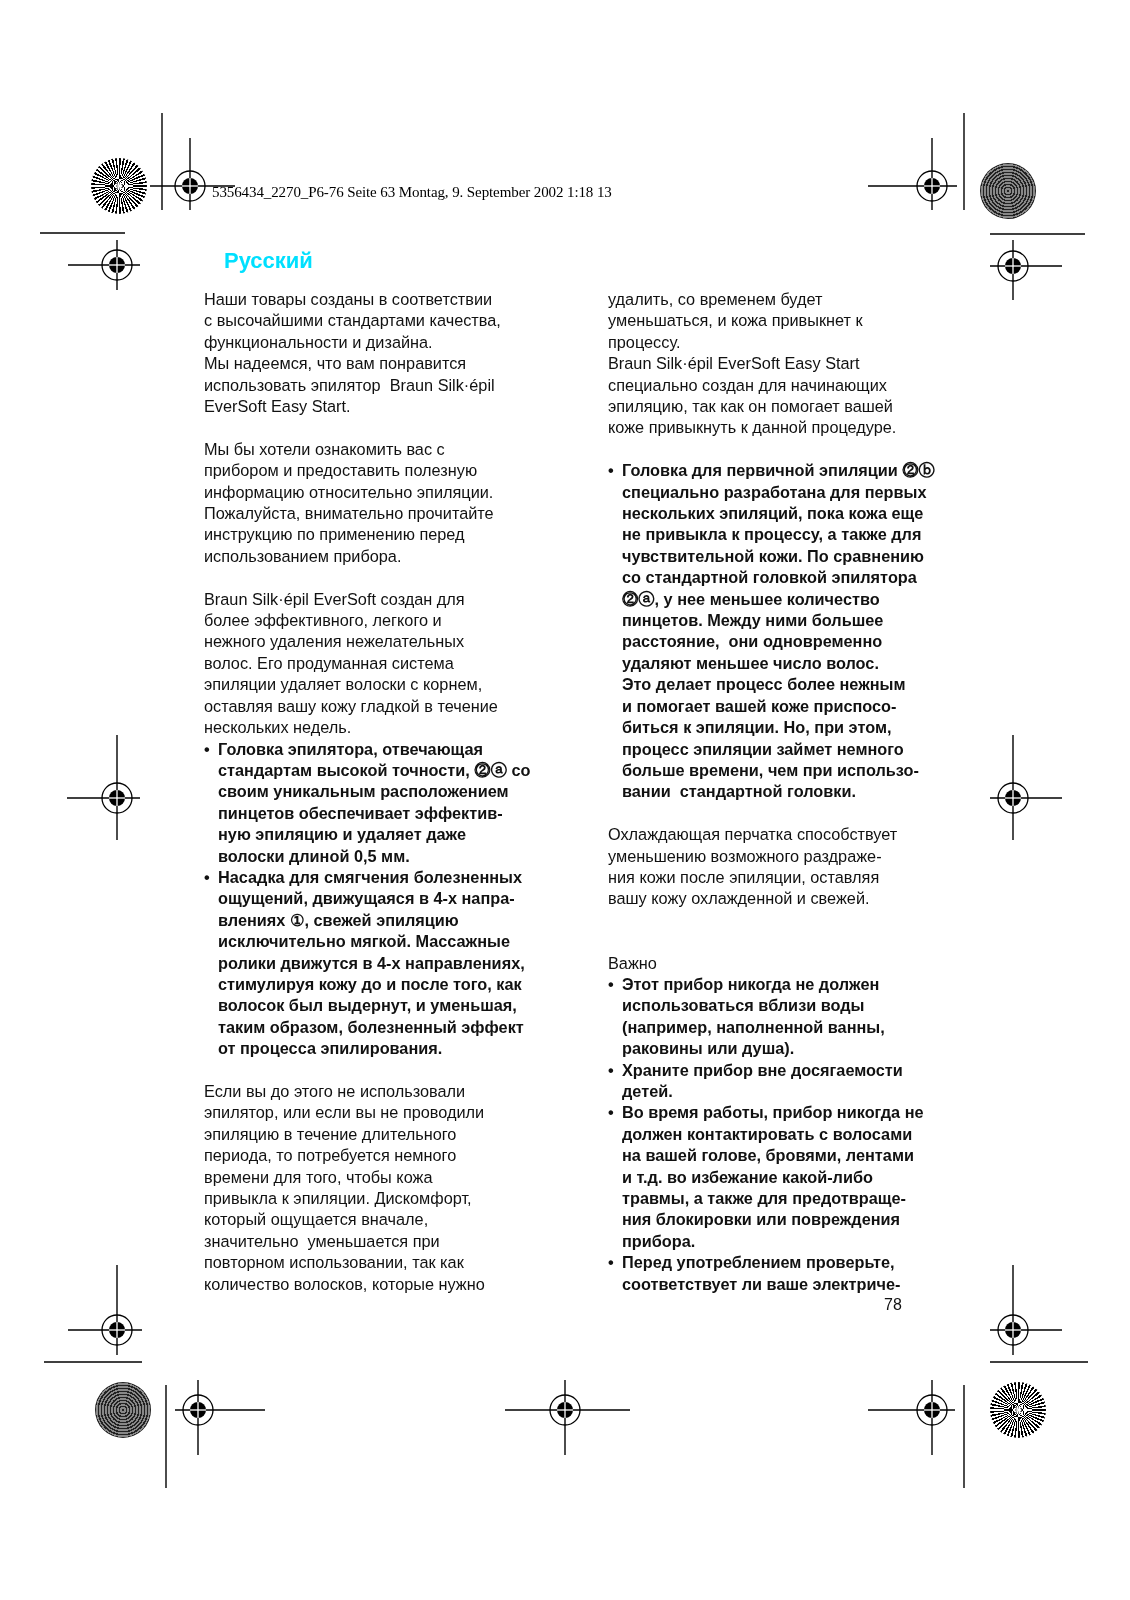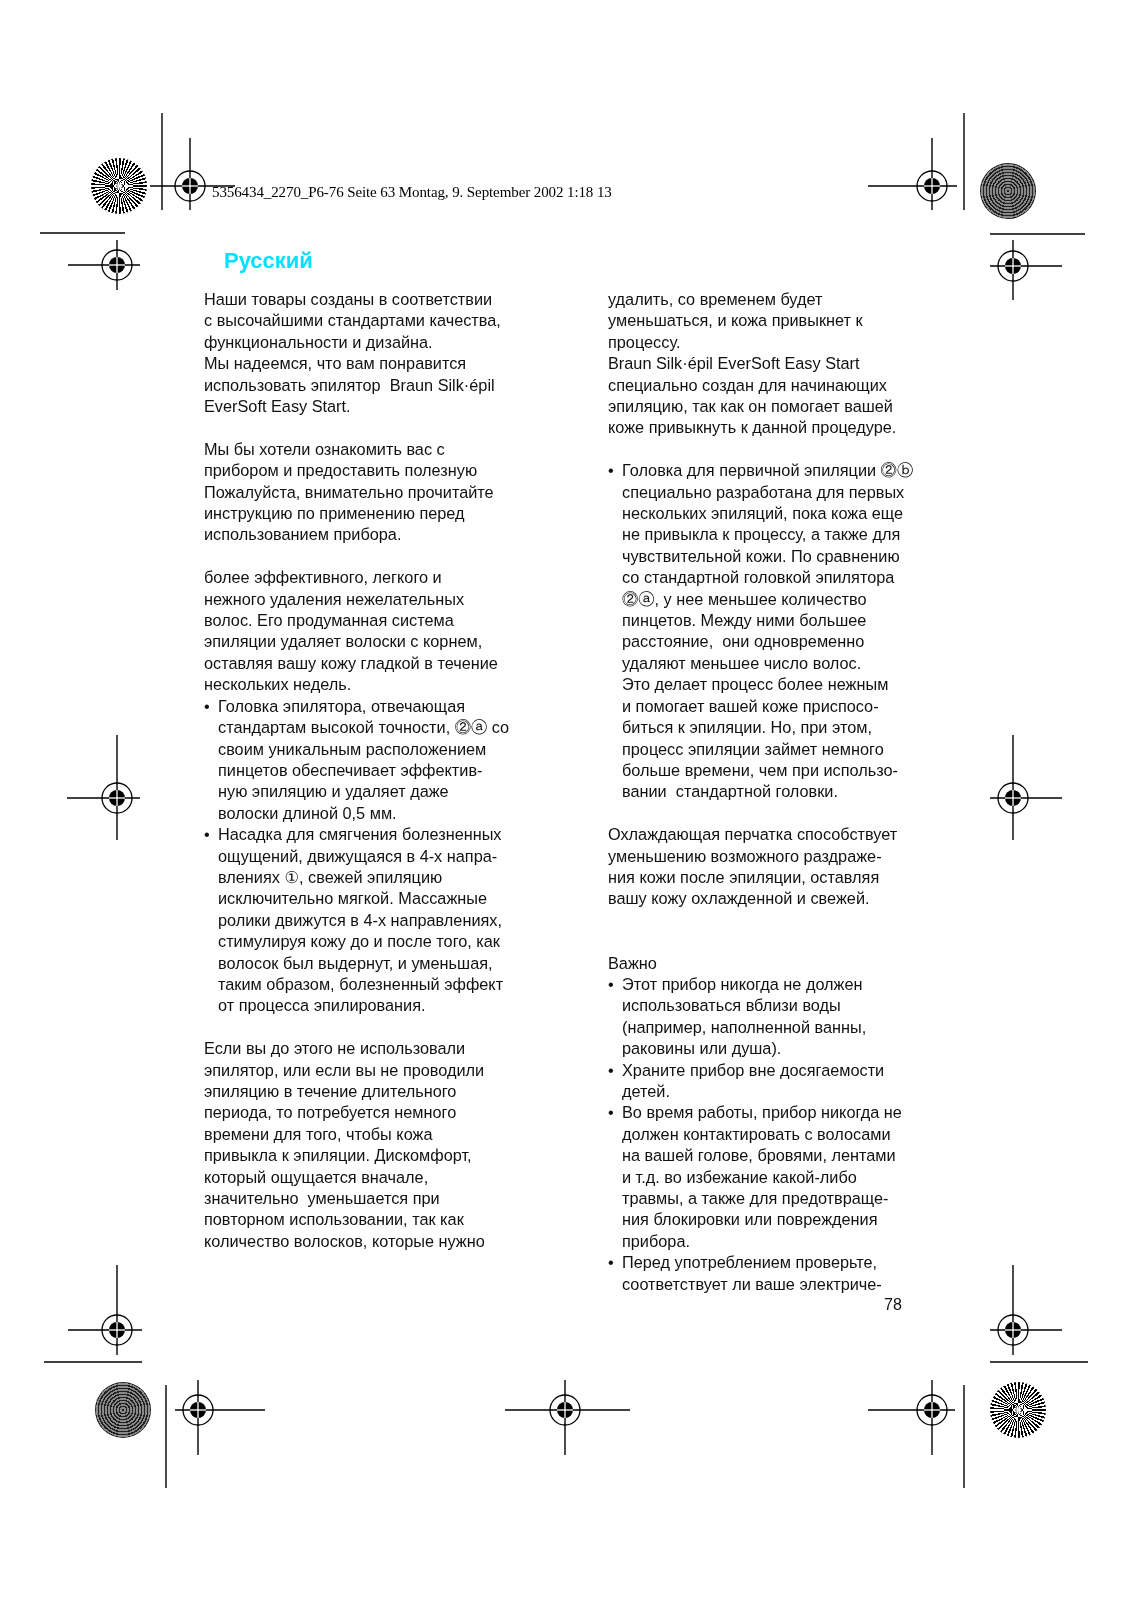--- a/index.html
+++ b/index.html
@@ -12,21 +12,21 @@
       margin: -4px 0 0 -4px; border-radius: 50%; background: radial-gradient(#fff, rgba(255,255,255,0)); }
   .moire { background: repeating-radial-gradient(circle at 50% 50%, #222 0 1.5px, #888 1.5px 3px); }
   .slug { position: absolute; left: 212px; top: 184px; font-family: "Liberation Serif", serif;
           font-size: 15px; color: #000; white-space: nowrap; letter-spacing: -0.1px; }
   .title { position: absolute; left: 204px; top: 248px; font-size: 22px; font-weight: bold; color: #00e0ff; margin-left: 20px; }
   .col { position: absolute; top: 289px; font-size: 16.3px; line-height: 21.4px; }
   .col.left { left: 204px; width: 345px; }
   .col.right { left: 608px; width: 350px; }
   .line { display: block; white-space: pre; }
   .gap { display: block; height: 21.4px; }
-  .bullet { display: block; position: relative; padding-left: 14px; }
+  .bullet { display: block; position: relative; padding-left: 14px; font-weight: bold; }
   .bullet::before { content: "•"; position: absolute; left: 0; top: 0; }
   .h-bold { display: block; font-weight: normal; }
   .pageno { position: absolute; left: 884px; top: 1296px; font-size: 16px; }
 </style>
 </head>
 <body>
 
 <svg class="abs" width="1130" height="1600" style="left:0;top:0;pointer-events:none">
   <defs>
     <g id="regmark">
@@ -101,26 +101,28 @@
       <span class="line">с высочайшими стандартами качества,</span>
       <span class="line">функциональности и дизайна.</span>
       <span class="line">Мы надеемся, что вам понравится</span>
       <span class="line">использовать эпилятор  Braun Silk·épil</span>
       <span class="line">EverSoft Easy Start.</span>
     </div>
     <span class="gap"></span>
     <div class="para">
       <span class="line">Мы бы хотели ознакомить вас с</span>
       <span class="line">прибором и предоставить полезную</span>
+      <span class="line">информацию относительно эпиляции.</span>
       <span class="line">Пожалуйста, внимательно прочитайте</span>
       <span class="line">инструкцию по применению перед</span>
       <span class="line">использованием прибора.</span>
     </div>
     <span class="gap"></span>
     <div class="para">
+      <span class="line">Braun Silk·épil EverSoft создан для</span>
       <span class="line">более эффективного, легкого и</span>
       <span class="line">нежного удаления нежелательных</span>
       <span class="line">волос. Его продуманная система</span>
       <span class="line">эпиляции удаляет волоски с корнем,</span>
       <span class="line">оставляя вашу кожу гладкой в течение</span>
       <span class="line">нескольких недель.</span>
     </div>
     <div class="bullet">
       <span class="line">Головка эпилятора, отвечающая</span>
       <span class="line">стандартам высокой точности, ⓶ⓐ со</span>

